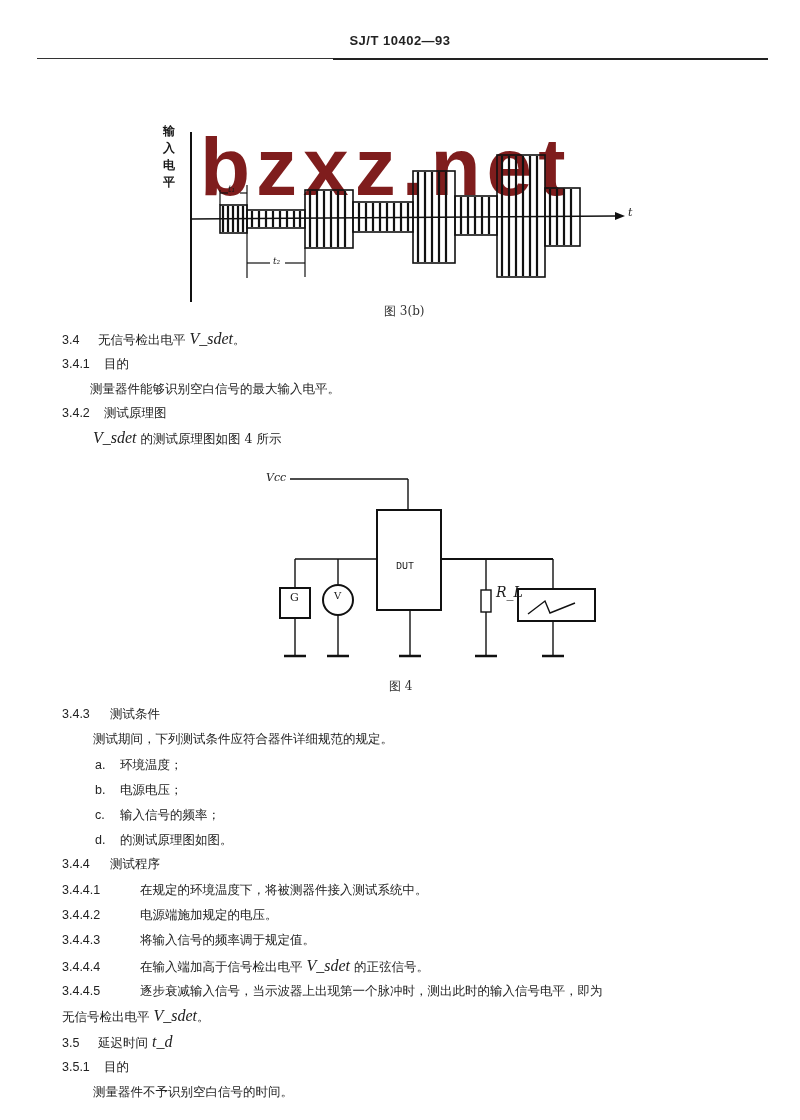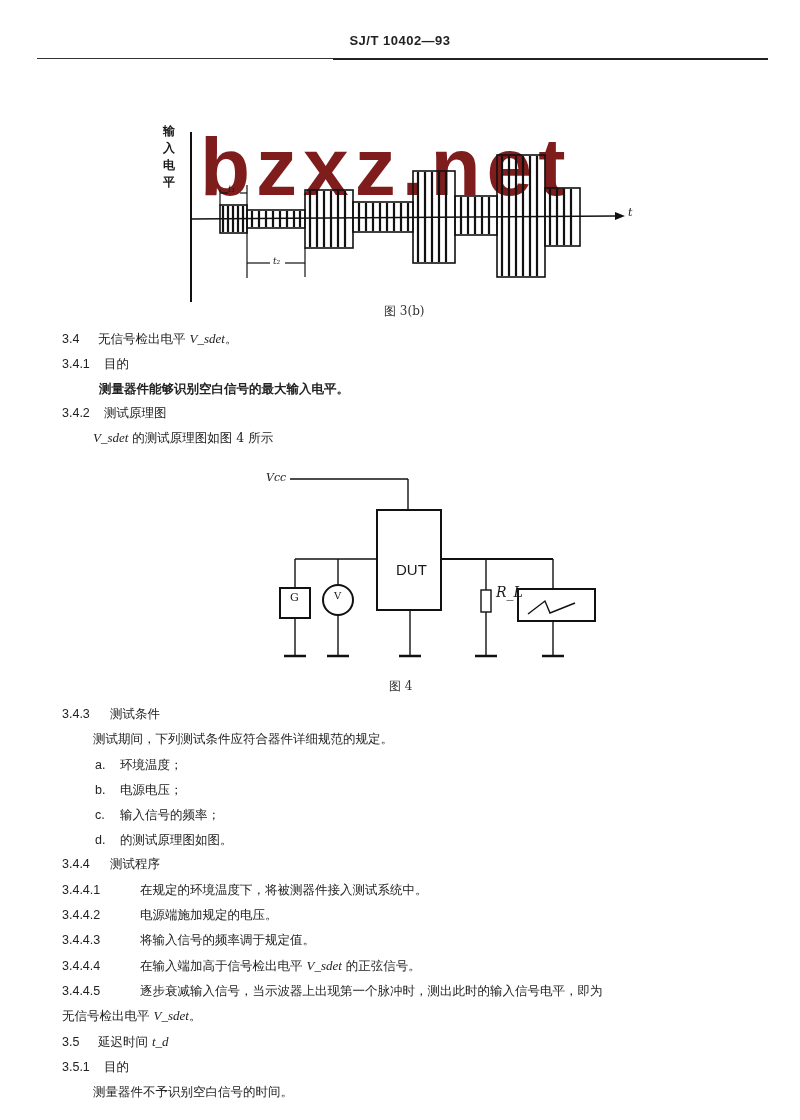--- a/index.html
+++ b/index.html
@@ -6,21 +6,21 @@
     body {
       width: 800px; height: 1120px; background: #ffffff; position: relative; overflow: hidden;
       font-family: "DejaVu Serif", "Liberation Serif", serif; color: #1a1a1a;
     }
     .abs { position: absolute; }
     .header-title { left: 0; width: 800px; top: 33px; text-align: center; font-family: "Liberation Sans", sans-serif; font-size: 13px; font-weight: bold; letter-spacing: 0.5px; color: #222; }
     .header-rule { left: 37px; width: 731px; top: 58px; height: 1px; background: #333; }
     .header-rule-thick { left: 333px; width: 435px; top: 58px; height: 2px; background: #222; }
     .line { font-size: 12.5px; line-height: 16px; white-space: nowrap; color: #222; }
     .num { display: inline-block; font-family: "Liberation Sans", sans-serif; }
-    .sub { font-style: italic; font-family: "Liberation Serif", serif; font-size: 13px; }
+    .sub { font-style: italic; font-family: "Liberation Serif", serif; font-size: 16px; }
     .caption { font-size: 12px; color: #333; }
     .watermark { left: 200px; top: 120px; font-family: "Liberation Sans", sans-serif; font-weight: bold; font-size: 82px; color: #7f1d1d; letter-spacing: 6px; }
     svg { position: absolute; overflow: visible; }
   </style>
 </head>
 <body>
 
 <div class="abs header-title">SJ/T 10402—93</div>
 <div class="abs header-rule"></div>
 <div class="abs header-rule-thick"></div>
@@ -116,21 +116,21 @@
   <div class="abs" style="left:628px; top:206px; font-size:11px; font-style:italic;">t</div>
   <div class="abs caption" style="left:384px; top:303px;">图 3(b)</div>
 </div>
 
 <div class="abs line" style="left:62px; top:331px;">
   <span class="num" style="width:36px;">3.4</span><span>无信号检出电平 </span><span class="sub">V_sdet</span><span>。</span>
 </div>
 <div class="abs line" style="left:62px; top:356px;">
   <span class="num" style="width:42px;">3.4.1</span><span>目的</span>
 </div>
-<div class="abs line" style="left:99px; top:381px;font-weight:bold;">测量器件能够识别空白信号的最大输入电平。</div>
+<div class="abs line" style="left:90px; top:381px;">测量器件能够识别空白信号的最大输入电平。</div>
 <div class="abs line" style="left:62px; top:405px;">
   <span class="num" style="width:42px;">3.4.2</span><span>测试原理图</span>
 </div>
 <div class="abs line" style="left:93px; top:430px;">
   <span class="sub">V_sdet</span><span> 的测试原理图如图 4 所示</span>
 </div>
 
 <div>
   <svg width="800" height="700" style="left:0; top:0;">
     <g stroke="#111" fill="none" stroke-width="1.4">
@@ -162,21 +162,21 @@
       <line x1="475" y1="656" x2="497" y2="656" stroke-width="2.5"></line>
 
       <line x1="553" y1="559" x2="553" y2="589"></line>
       <rect x="518" y="589" width="77" height="32" stroke-width="2"></rect>
       <polyline points="528,614 545,601 550,613 575,603"></polyline>
       <line x1="553" y1="621" x2="553" y2="656"></line>
       <line x1="542" y1="656" x2="564" y2="656" stroke-width="2.5"></line>
     </g>
   </svg>
   <div class="abs" style="left:266px; top:471px; font-size:11px; font-style:italic;">Vcc</div>
-  <div class="abs" style="left:396px; top:561px; font-size:15px; font-family:Liberation Sans, sans-serif;">DUT</div>
+  <div class="abs" style="left:396px; top:561px; font-size:10px; font-family:Liberation Mono, monospace;">DUT</div>
   <div class="abs" style="left:290px; top:591px; font-size:11px;">G</div>
   <div class="abs" style="left:334px; top:590px; font-size:10px;">V</div>
   <div class="abs" style="left:496px; top:584px; font-size:14px; font-style:italic;">R_L</div>
   <div class="abs caption" style="left:389px; top:678px;text-align:center;">图 4</div>
 </div>
 
 <div class="abs line" style="left:62px; top:706px;">
   <span class="num" style="width:48px;">3.4.3</span><span>测试条件</span>
 </div>
 <div class="abs line" style="left:93px; top:731px;text-align:right;">测试期间，下列测试条件应符合器件详细规范的规定。</div>

